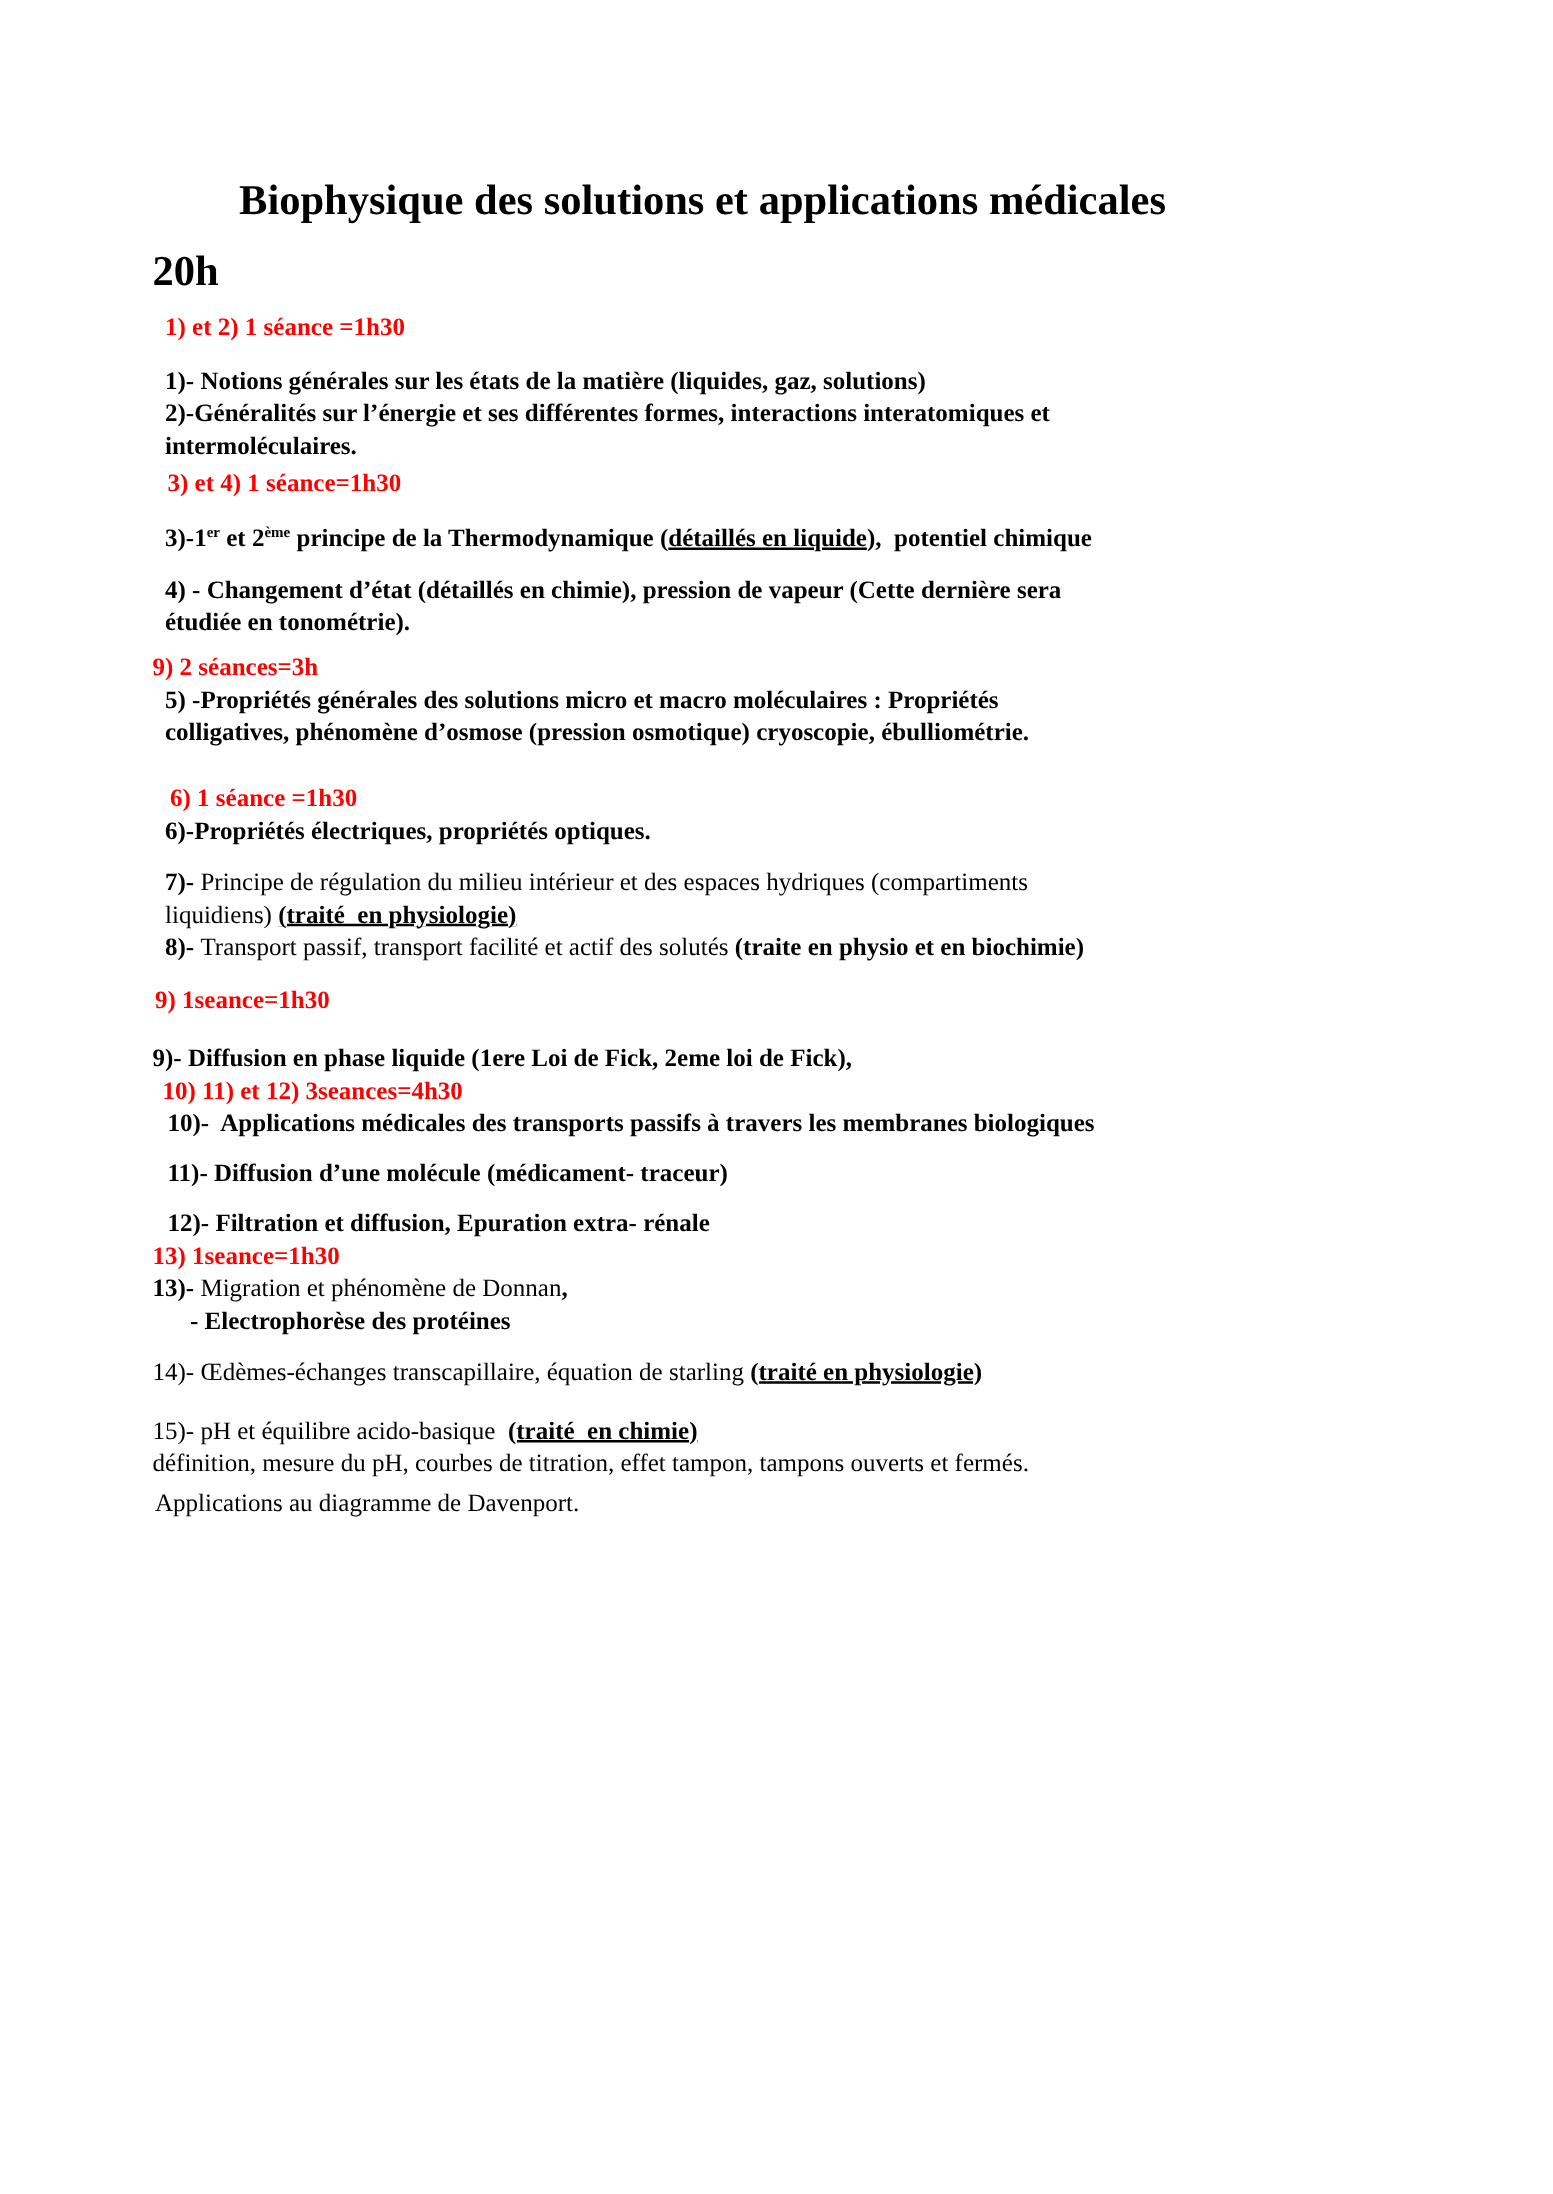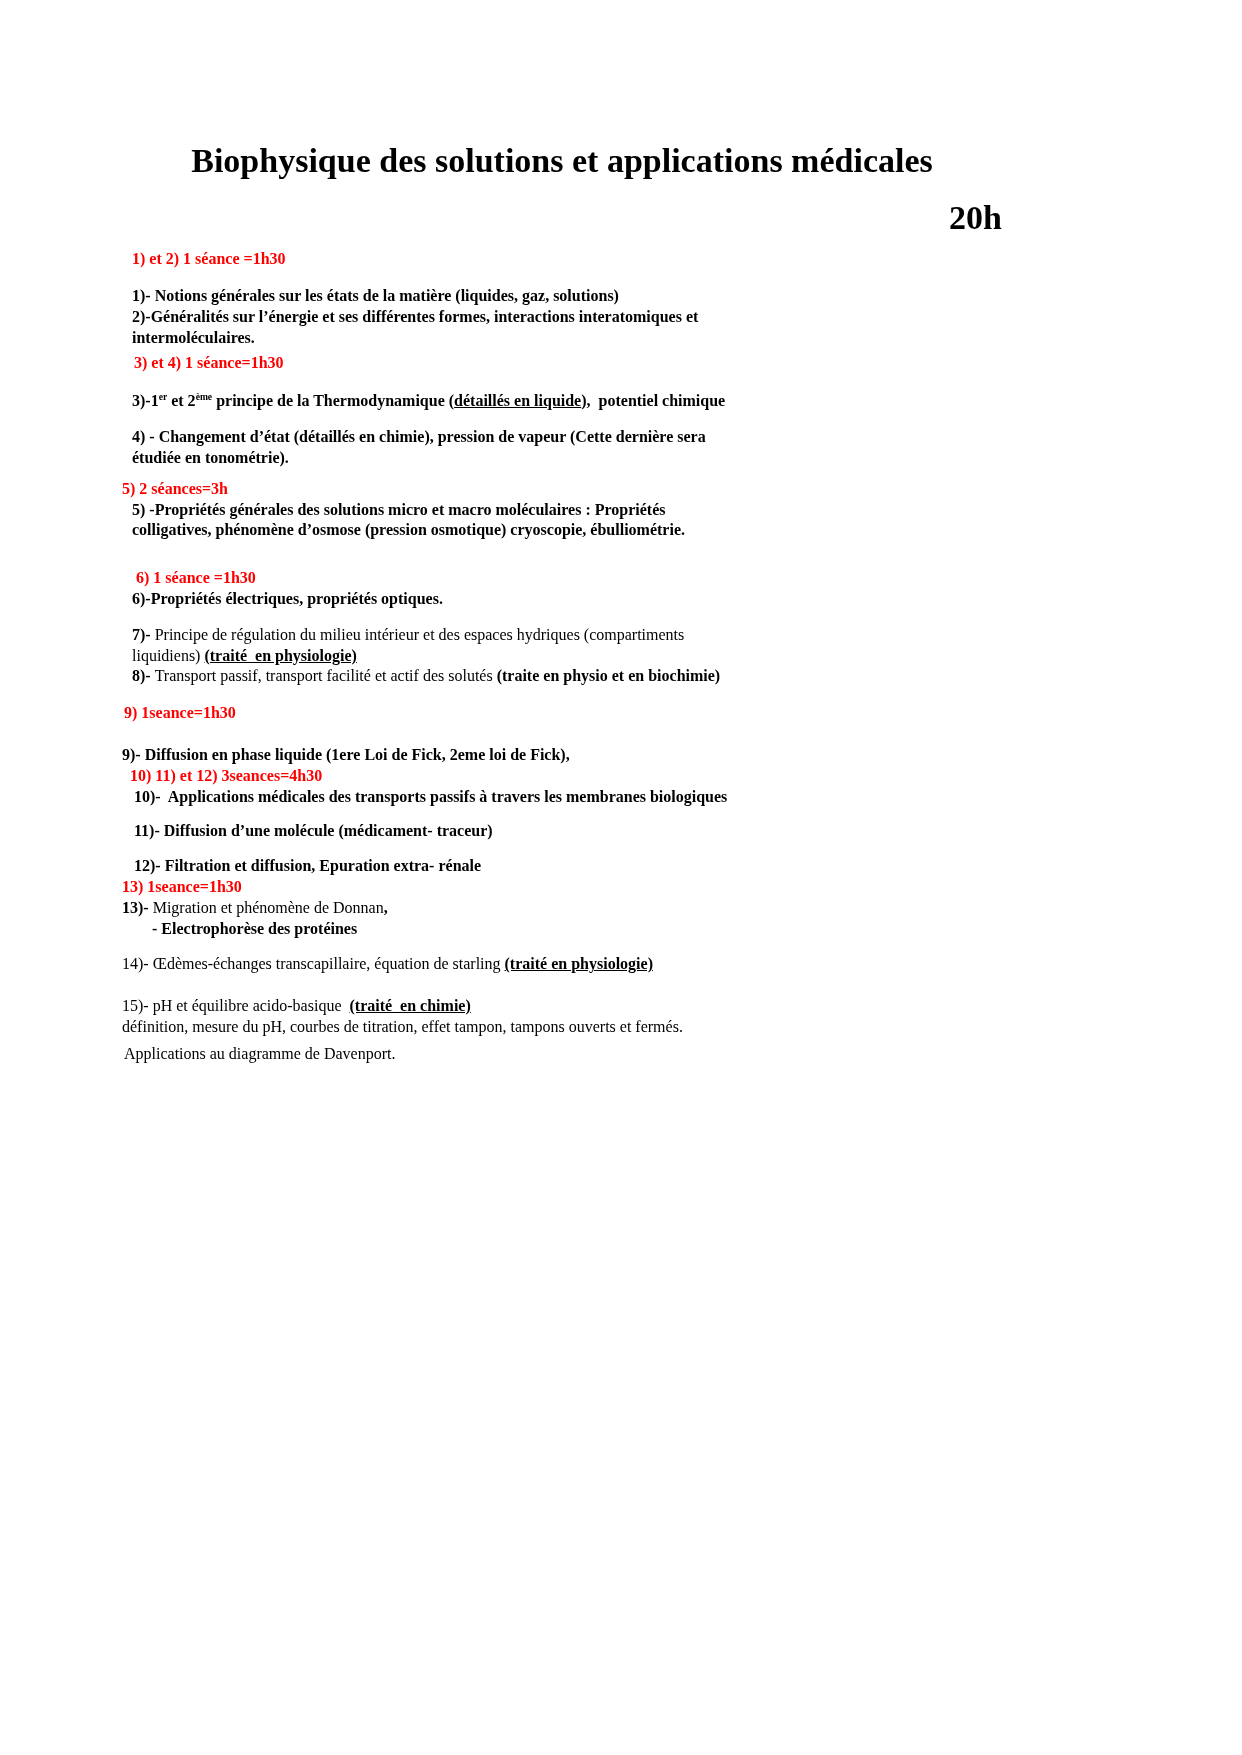--- a/index.html
+++ b/index.html
@@ -15,27 +15,27 @@
   .header { width: 880px; }
   .title {
     font-size: 34px;
     font-weight: bold;
     text-align: center;
     line-height: 1.25;
   }
   .subtitle {
     font-size: 34px;
     font-weight: bold;
-    text-align: right;
+    text-align: left;
     margin-top: 16px;
     font-family: Liberation Serif, serif;
   }
   .doc-body {
     margin-top: 12px;
-    font-size: 16px;
+    font-size: 20px;
     line-height: 1.3;
   }
   .para { white-space: pre-wrap; }
   .b { font-weight: bold; }
   .u { text-decoration: underline; }
   sup { font-size: 0.6em; line-height: 0; font-weight: bold; }
 </style>
 </head>
 <body>
 
@@ -44,21 +44,21 @@
     <h1 class="title">Biophysique des solutions et applications médicales</h1>
     <h2 class="subtitle">20h</h2>
   </div>
   <div class="doc-body">
       <p class="para" style="margin-top: 4px; padding-left: 10px;"><span class="b" style="color: rgb(255, 0, 0);">1) et 2) 1 séance =1h30</span></p>
       <p class="para" style="margin-top: 17px; padding-left: 10px;"><span class="b">1)- Notions générales sur les états de la matière (liquides, gaz, solutions)</span></p>
       <p class="para" style="margin-top: 0px; padding-left: 10px;"><span class="b">2)-Généralités sur l’énergie et ses différentes formes, interactions interatomiques et</span><br><span class="b">intermoléculaires.</span></p>
       <p class="para" style="margin-top: 4px; padding-left: 12px;"><span class="b" style="color: rgb(255, 0, 0);">3) et 4) 1 séance=1h30</span></p>
       <p class="para" style="margin-top: 18px; padding-left: 10px;"><span class="b">3)-1</span><sup class="b">er</sup><span class="b"> et 2</span><sup class="b">ème</sup><span class="b"> principe de la Thermodynamique (</span><span class="b u">détaillés en liquide</span><span class="b">),  potentiel chimique</span></p>
       <p class="para" style="margin-top: 15px; padding-left: 10px;"><span class="b">4) - Changement d’état (détaillés en chimie), pression de vapeur (Cette dernière sera</span><br><span class="b">étudiée en tonométrie).</span></p>
-      <p class="para" style="margin-top: 10px; padding-left: 0px;"><span class="b" style="color: rgb(255, 0, 0);">5) 2 séances=3h</span></p>
+      <p class="para" style="margin-top: 10px; padding-left: 0px;"><span class="b" style="color: rgb(255, 0, 0);">9) 2 séances=3h</span></p>
       <p class="para" style="margin-top: 0px; padding-left: 10px;"><span class="b">5) -Propriétés générales des solutions micro et macro moléculaires : Propriétés</span><br><span class="b">colligatives, phénomène d’osmose (pression osmotique) cryoscopie, ébulliométrie.</span></p>
       <p class="para" style="margin-top: 27px; padding-left: 14px;"><span class="b" style="color: rgb(255, 0, 0);">6) 1 séance =1h30</span></p>
       <p class="para" style="margin-top: 0px; padding-left: 10px;"><span class="b">6)-Propriétés électriques, propriétés optiques.</span></p>
       <p class="para" style="margin-top: 15px; padding-left: 10px;"><span class="b">7)- </span><span>Principe de régulation du milieu intérieur et des espaces hydriques (compartiments</span><br><span>liquidiens) </span><span class="b u">(traité  en physiologie)</span></p>
       <p class="para" style="margin-top: 0px; padding-left: 10px;"><span class="b">8)- </span><span>Transport passif, transport facilité et actif des solutés </span><span class="b">(traite en physio et en biochimie)</span></p>
       <p class="para" style="margin-top: 16px; padding-left: 2px;"><span class="b" style="color: rgb(255, 0, 0);">9) 1seance=1h30</span></p>
       <p class="para" style="margin-top: 21px; padding-left: 0px;"><span class="b">9)- Diffusion en phase liquide (1ere Loi de Fick, 2eme loi de Fick),</span></p>
       <p class="para" style="margin-top: 0px; padding-left: 8px;"><span class="b" style="color: rgb(255, 0, 0);">10) 11) et 12) 3seances=4h30</span></p>
       <p class="para" style="margin-top: 0px; padding-left: 12px;"><span class="b">10)-  Applications médicales des transports passifs à travers les membranes biologiques</span></p>
       <p class="para" style="margin-top: 14px; padding-left: 12px;"><span class="b">11)- Diffusion d’une molécule (médicament- traceur)</span></p>

